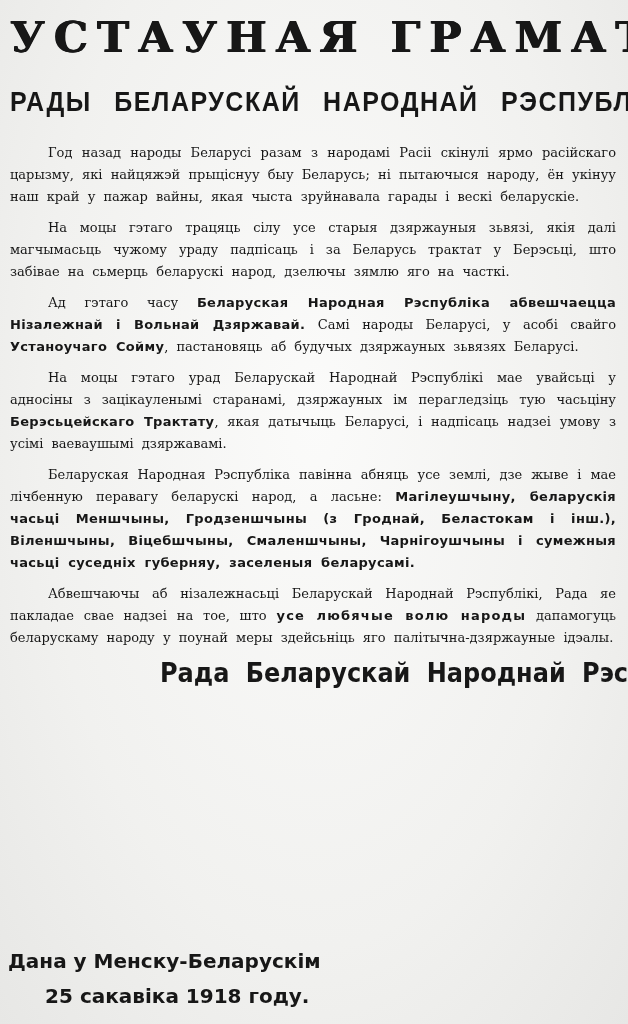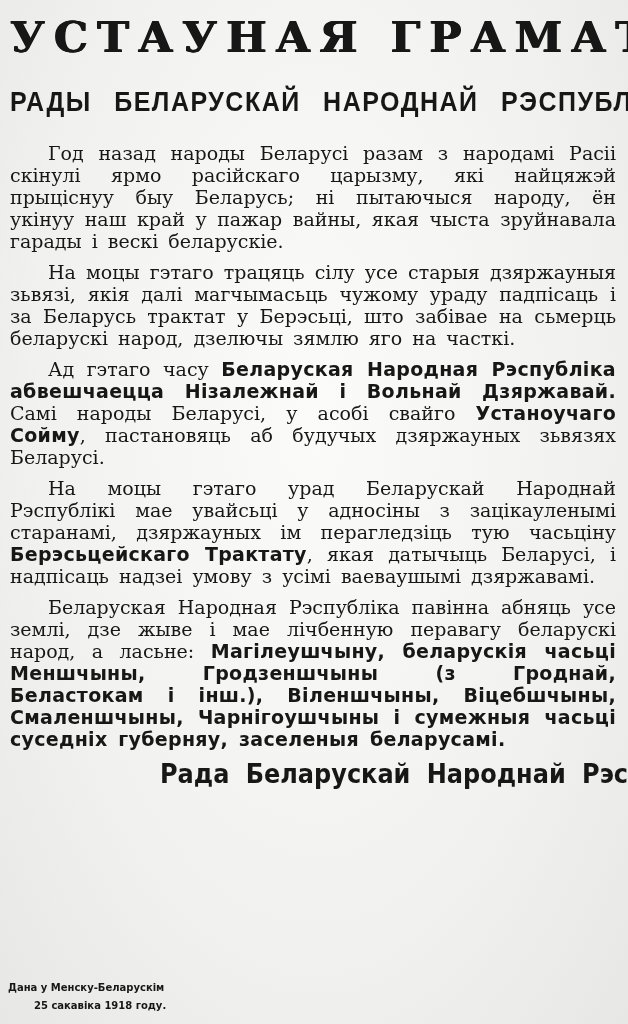--- a/index.html
+++ b/index.html
@@ -45,21 +45,21 @@
     white-space: nowrap;
     transform: scaleY(1.12);
   }
   .doc-body {
     margin-top: 26px;
   }
   .para {
     margin: 0 0 9px 0;
     text-align: justify;
     text-indent: 38px;
-    font-size: 19px;
+    font-size: 13px;
     line-height: 22px;
     word-spacing: 4px;
   }
   .seg-normal {
     font-family: "DejaVu Serif", serif;
   }
   .seg-emphasis {
     font-family: "DejaVu Sans", sans-serif;
     font-weight: 700;
     letter-spacing: 0.3px;
@@ -79,40 +79,42 @@
     word-spacing: 8px;
     white-space: nowrap;
     transform: scaleY(1.1);
   }
   .dateline {
     position: absolute;
     left: 8px;
     bottom: 10px;
     font-family: "DejaVu Sans", sans-serif;
     font-weight: 700;
-    font-size: 10px;
+    font-size: 20px;
     line-height: 1.75;
   }
   .dateline .date-row {
     padding-left: 26px;
+    text-align: center;
   }
 </style>
 </head>
 <body>
 
 <div class="page">
   <h1 class="doc-title">УСТАУНАЯ ГРАМАТА</h1>
   <h2 class="doc-subtitle">РАДЫ БЕЛАРУСКАЙ НАРОДНАЙ РЭСПУБЛІКІ.</h2>
 
   <div class="doc-body">
       <p class="para"><span class="seg-normal">Год назад народы Беларусі разам з народамі Расіі скінулі ярмо расійскаго царызму, які найцяжэй прыціснуу быу Беларусь; ні пытаючыся народу, ён укінуу наш край у пажар вайны, якая чыста зруйнавала гарады і вескі беларускіе.</span></p>
       <p class="para"><span class="seg-normal">На моцы гэтаго трацяць сілу усе старыя дзяржауныя зьвязі, якія далі магчымасьць чужому ураду падпісаць і за Беларусь трактат у Берэсьці, што забівае на сьмерць беларускі народ, дзелючы зямлю яго на часткі.</span></p>
       <p class="para"><span class="seg-normal">Ад гэтаго часу </span><span class="seg-emphasis">Беларуская Народная Рэспубліка абвешчаецца Нізалежнай і Вольнай Дзяржавай.</span><span class="seg-normal"> Самі народы Беларусі, у асобі свайго </span><span class="seg-emphasis">Устаноучаго Сойму</span><span class="seg-normal">, пастановяць аб будучых дзяржауных зьвязях Беларусі.</span></p>
       <p class="para"><span class="seg-normal">На моцы гэтаго урад Беларускай Народнай Рэспублікі мае увайсьці у адносіны з зацікауленымі старанамі, дзяржауных ім перагледзіць тую часьціну </span><span class="seg-emphasis">Берэсьцейскаго Трактату</span><span class="seg-normal">, якая датычыць Беларусі, і надпісаць надзеі умову з усімі ваеваушымі дзяржавамі.</span></p>
       <p class="para"><span class="seg-normal">Беларуская Народная Рэспубліка павінна абняць усе землі, дзе жыве і мае лічбенную перавагу беларускі народ, а ласьне: </span><span class="seg-emphasis">Магілеушчыну, беларускія часьці Меншчыны, Гродзеншчыны (з Гроднай, Беластокам і інш.), Віленшчыны, Віцебшчыны, Смаленшчыны, Чарнігоушчыны і сумежныя часьці суседніх губерняу, заселеныя беларусамі.</span></p>
+      <p class="para"><span class="seg-normal">Абвешчаючы аб нізалежнасьці Беларускай Народнай Рэспублікі, Рада яе пакладае свае надзеі на тое, што </span><span class="seg-strong">усе любячые волю народы</span><span class="seg-normal"> дапамогуць беларускаму народу у поунай меры здейсьніць яго палітычна-дзяржауные ідэалы.</span></p>
     </div>
 
   <div class="signature">Рада Беларускай Народнай Рэспублікі.</div>
 
   <div class="dateline">
     <div class="place-row">Дана у Менску-Беларускім</div>
     <div class="date-row">25 сакавіка 1918 году.</div>
   </div>
 </div>
 

